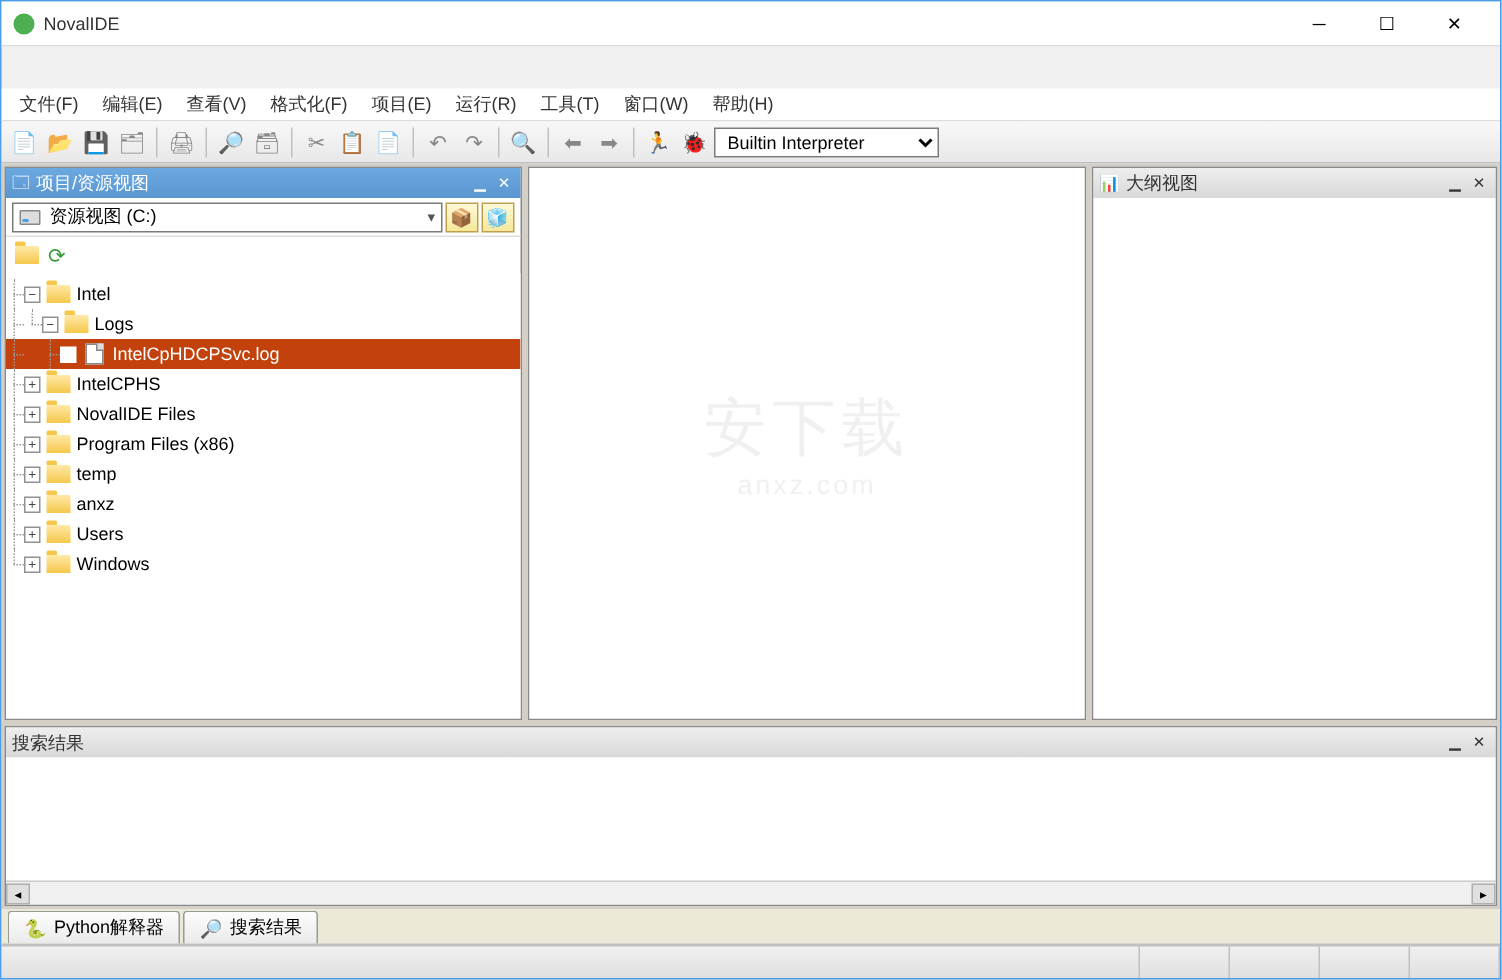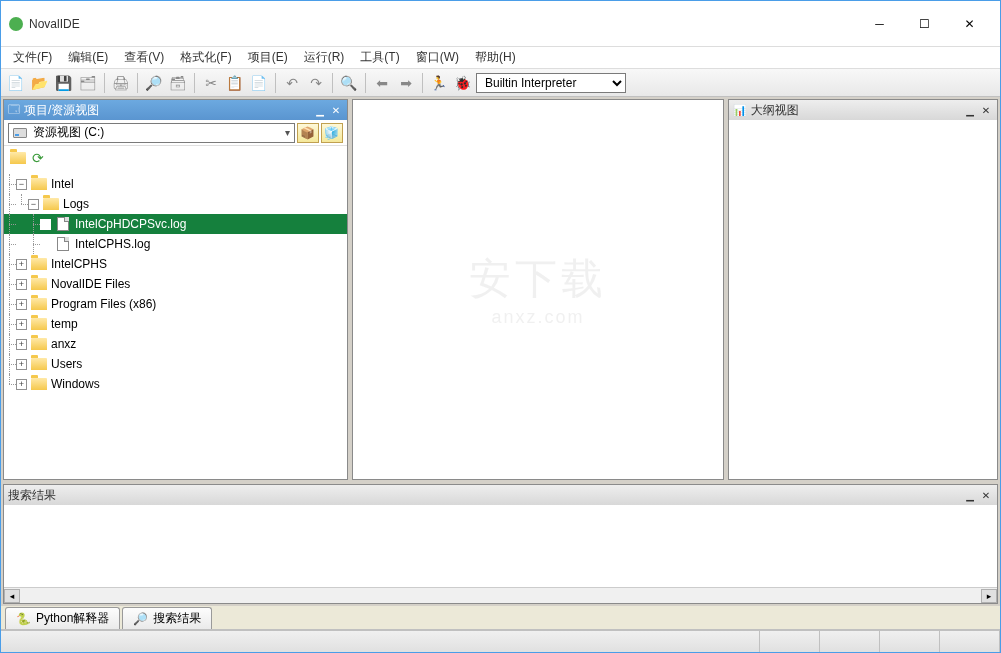--- a/index.html
+++ b/index.html
@@ -1,25 +1,25 @@
 <!DOCTYPE html>
 <html><head>
 <meta charset="utf-8">
 <style>
 * { box-sizing: border-box; margin: 0; padding: 0; font-family: "Microsoft YaHei", "Segoe UI", Tahoma, sans-serif; font-size: 12px; }
 body { background: #f0f0f0; width: 1001px; height: 653px; overflow: hidden; display: flex; flex-direction: column; border: 1px solid #4a9de8; }
 
 
-.titlebar { height: 46px; background: #fff; display: flex; align-items: center; padding: 0 8px; border-bottom: 1px solid #ddd; }
+.titlebar { height: 30px; background: #fff; display: flex; align-items: center; padding: 0 8px; border-bottom: 1px solid #ddd; }
 .titlebar .app-icon { width: 14px; height: 14px; background: #4caf50; border-radius: 50%; margin-right: 6px; }
 .titlebar .title { flex: 1; font-size: 12px; color: #333; }
 .titlebar .winbtn { width: 45px; height: 30px; display: flex; align-items: center; justify-content: center; cursor: pointer; }
 
 
-.menubar { height: 22px; background: #fff; display: flex; align-items: center; padding: 0 4px; border-bottom: 1px solid #ddd; }
+.menubar { height: 22px; background: #fff; display: flex; align-items: center; padding: 0 4px; border-bottom: 1px solid #ddd; margin-top: 28px; }
 .menubar .menu-item { padding: 2px 8px; cursor: pointer; font-size: 12px; color: #333; }
 
 
 .toolbar { height: 28px; background: linear-gradient(#f8f8f8,#e8e8e8); display: flex; align-items: center; padding: 0 4px; border-bottom: 1px solid #c0c0c0; gap: 2px; }
 .toolbar .tbtn { width: 22px; height: 22px; display: flex; align-items: center; justify-content: center; cursor: pointer; border-radius: 2px; font-size: 14px; color:#555;}
 .toolbar .sep { width: 1px; height: 20px; background: #c0c0c0; margin: 0 3px; }
 .toolbar .interp-select { height: 20px; width: 150px; background: #fff; border: 1px solid #7a7a7a; font-size: 12px; padding: 0 4px; }
 
 
 .main { flex: 1; display: flex; flex-direction: column; background: #d4d0c8; padding: 2px; gap: 4px; min-height:0;}
@@ -42,21 +42,21 @@
 .nav-row { height: 24px; display: flex; align-items: center; padding: 2px 6px; gap: 6px; }
 .folder-icon { width: 16px; height: 12px; background: linear-gradient(#ffe9a8,#f5c84c); border-radius: 1px 1px 0 0; position: relative; }
 .folder-icon::before { content:""; position:absolute; top:-3px; left:0; width:7px; height:3px; background:#f5c84c; border-radius:1px 1px 0 0;}
 .refresh-icon { color: #3a9a3a; font-size: 14px; cursor:pointer;}
 
 
 .tree { flex: 1; overflow: auto; padding: 4px 0; background:#fff;}
 .tree ul { list-style: none; padding-left: 0; }
 .tree li { white-space: nowrap; }
 .tree .node { display: flex; align-items: center; height: 20px; cursor: pointer; }
-.tree .node.selected { background: #15803d; color: #fff; }
+.tree .node.selected { background: #c2410c; color: #fff; }
 .tree .toggle { width: 11px; height: 11px; border: 1px solid #919191; display: flex; align-items: center; justify-content: center; font-size: 9px; line-height: 1; margin-right: 4px; color:#444; background:#fff;}
 .tree .toggle.leaf { border: none; }
 .tree .conn { display:inline-block; width:12px; height:20px; position:relative;}
 .tree .conn::before{content:"";position:absolute;left:5px;top:0;bottom:0;border-left:1px dotted #999;}
 .tree .conn.last::before{bottom:10px;}
 .tree .conn::after{content:"";position:absolute;left:5px;top:10px;width:7px;border-top:1px dotted #999;}
 .tree .ticon { width: 16px; display: inline-flex; justify-content: center; margin-right: 4px; }
 .file-icon { width: 12px; height: 14px; background: #fff; border: 1px solid #888; position: relative; }
 .file-icon::before { content:""; position:absolute; right:-1px; top:-1px; width:4px; height:4px; background:#ddd; border-left:1px solid #888; border-bottom:1px solid #888;}
 
@@ -195,33 +195,20 @@
                         <span class="conn" style=""></span>
                         <span class="conn" style="visibility:hidden"></span>
                         <span class="conn "></span>
                         <span class="toggle leaf"></span>
                         <span class="ticon">
                           <span class="file-icon"></span>
                         </span>
                         <span>IntelCpHDCPSvc.log</span>
                       </div>
                     </li>
-                    <li>
-                      <div class="node ">
-                        <span class="indent" style="width:0px"></span>
-                        <span class="conn" style=""></span>
-                        <span class="conn" style="visibility:hidden"></span>
-                        <span class="conn "></span>
-                        <span class="toggle leaf"></span>
-                        <span class="ticon">
-                          <span class="file-icon"></span>
-                        </span>
-                        <span>IntelCPHS.log</span>
-                      </div>
-                    </li>
                   </ul>
                 </li>
               </ul>
             </li>
             <li>
               <div class="node ">
                 <span class="indent" style="width:0px"></span>
                 <span class="conn "></span>
                 <span class="toggle">+</span>
                 <span class="ticon">

